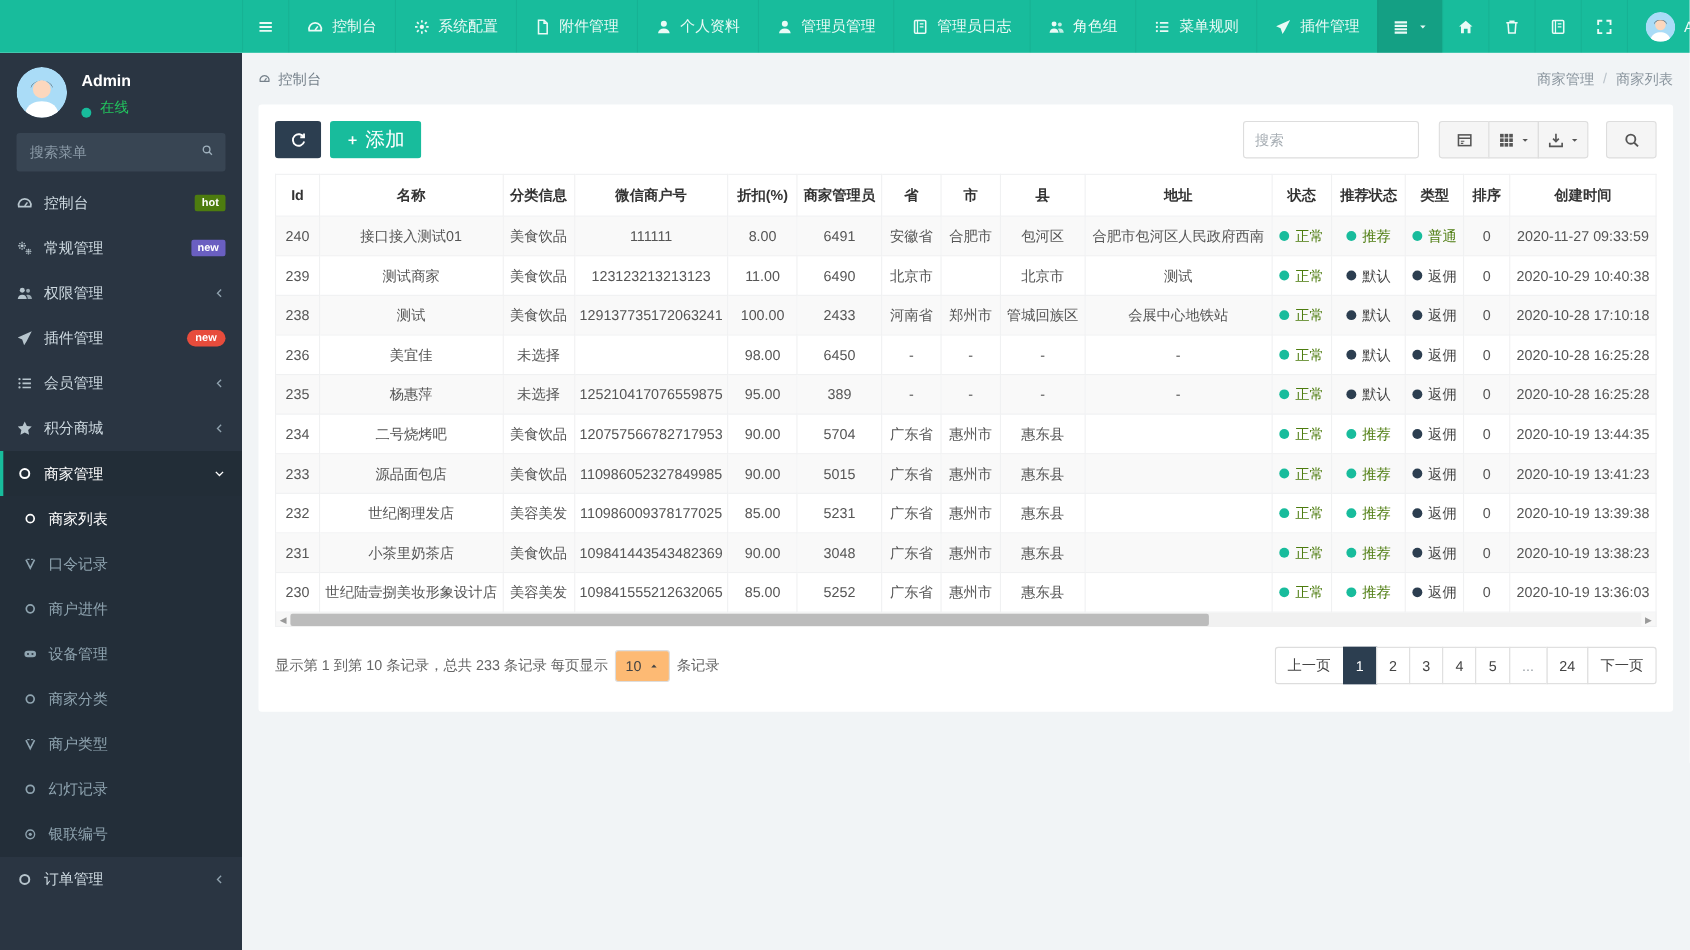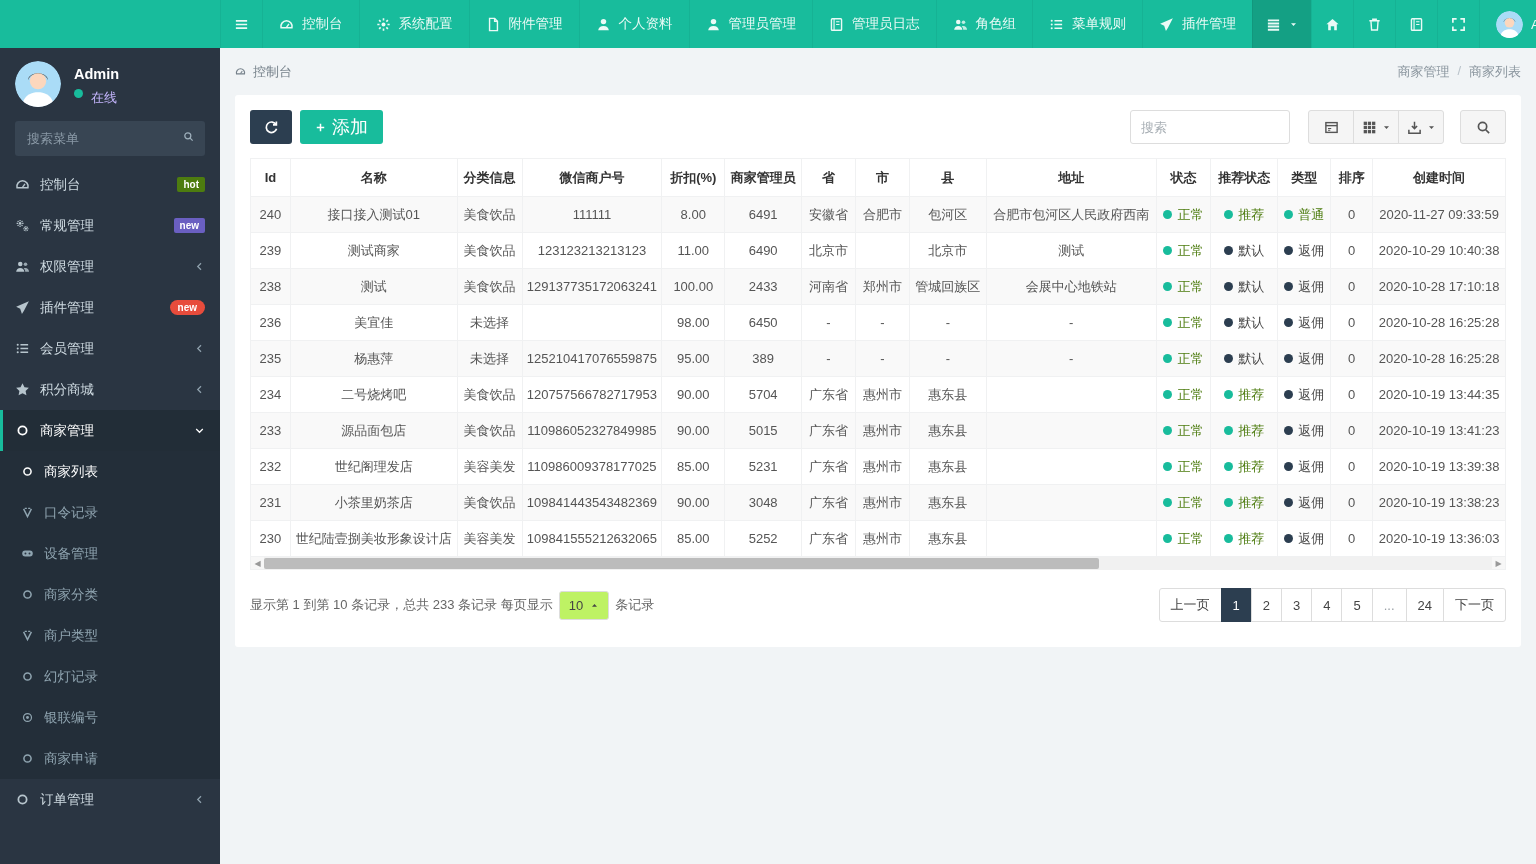--- a/index.html
+++ b/index.html
@@ -19,21 +19,21 @@
   .topbar-right { margin-left:auto; display:flex; align-items:stretch; }
   .tb-avatar { width:27px; height:27px; border-radius:50%; overflow:hidden; flex:none; }
   .tb-avatar svg { width:100%; height:100%; }
 
   
   .sidebar { position:fixed; top:48px; left:0; bottom:0; width:220px; background:#2a3542; overflow:hidden; z-index:10; }
   .user-panel { display:flex; gap:13px; padding:13px 15px 11px; }
   .user-avatar { width:46px; height:46px; border-radius:50%; overflow:hidden; flex:none; }
   .user-avatar svg { width:100%; height:100%; }
   .user-name { color:#fff; font-weight:bold; font-size:14.5px; margin-top:5px; }
-  .user-status { display:flex; align-items:flex-start; gap:8px; color:#c4b5fd; font-size:13px; margin-top:7px; }
+  .user-status { display:flex; align-items:flex-end; gap:8px; color:#22c55e; font-size:13px; margin-top:7px; }
   .status-dot { width:9px; height:9px; border-radius:50%; background:#18bc9c; }
   .menu-search { position:relative; margin:3px 15px 8px; }
   .menu-search input { width:100%; height:35px; background:#384553; border:none; border-radius:3px; color:#84cc16; padding:0 34px 0 12px; font-size:13px; outline:none; }
   .menu-search input::placeholder { color:#8b9aa7; }
   .menu-search .icon { position:absolute; right:11px; top:10px; color:#9fb0bc; }
   .menu { list-style:none; }
   .m-item { height:41px; display:flex; align-items:center; gap:10px; padding:0 15px 0 12px; border-left:3px solid transparent; color:#cfdbe2; font-size:13.5px; cursor:pointer; }
   .m-item .icon { color:#b7c5cd; }
   .m-item .label { flex:1; }
   .m-item .arrow { color:#8fa1ad; }
@@ -82,21 +82,21 @@
   .cell-green { color:#4d7c0f; }
   .cell-dark { color:#444; }
 
   .hscroll { display:flex; align-items:center; height:13px; border:1px solid #f0f1f2; border-top:none; background:#f7f7f7; }
   .hs-arrow { width:13px; text-align:center; color:#999; font-size:8px; line-height:13px; cursor:pointer; }
   .hs-track { flex:1; position:relative; height:13px; background:#f1f1f1; }
   .hs-thumb { position:absolute; left:0; top:1px; height:11px; width:68%; background:#bcbcbc; border-radius:2px; cursor:grab; }
 
   .table-footer { display:flex; align-items:center; margin-top:18px; }
   .summary { display:flex; align-items:center; gap:6px; color:#666; }
-  .per-page { height:29px; border:1px solid #ddd; background:#bef264; border-radius:3px; padding:0 9px; display:inline-flex; align-items:center; gap:7px; color:#444; cursor:pointer; }
+  .per-page { height:29px; border:1px solid #ddd; background:#fdba74; border-radius:3px; padding:0 9px; display:inline-flex; align-items:center; gap:7px; color:#444; cursor:pointer; }
   .pagination { margin-left:auto; display:flex; }
   .page-btn { min-width:31px; height:34px; padding:0 11px; border:1px solid #ddd; background:#fff; display:flex; align-items:center; justify-content:center; color:#444; margin-left:-1px; cursor:pointer; font-size:13px; }
   .page-btn:first-child { border-radius:3px 0 0 3px; margin-left:0; }
   .page-btn:last-child { border-radius:0 3px 3px 0; }
   .page-btn.active { background:#2c3e50; border-color:#2c3e50; color:#fff; }
   .page-btn.ellipsis { color:#9aa0a6; cursor:default; }
 </style>
 </head>
 <body>
 
@@ -405,20 +405,28 @@
               <svg viewBox="0 0 16 16">
                 <path d="M3.2 3.5L8 13l4.8-9.5" fill="none" stroke="currentColor" stroke-width="1.8"></path>
                 <path d="M4.6 3h2.6M8.8 3h2.6" stroke="currentColor" stroke-width="1.4"></path>
               </svg>
             </span>
             <span class="label">口令记录</span>
           </li>
           <li class="m-item">
             <span class="icon ">
               <svg viewBox="0 0 16 16">
+                <circle cx="8" cy="8" r="4.4" fill="none" stroke="currentColor" stroke-width="1.9"></circle>
+              </svg>
+            </span>
+            <span class="label">商户进件</span>
+          </li>
+          <li class="m-item">
+            <span class="icon ">
+              <svg viewBox="0 0 16 16">
                 <rect x="1.5" y="4.4" width="13" height="7.2" rx="3.6" fill="currentColor"></rect>
                 <circle cx="5.5" cy="8" r="1.2" fill="#2a3542"></circle>
                 <circle cx="10.5" cy="8" r="1.2" fill="#2a3542"></circle>
               </svg>
             </span>
             <span class="label">设备管理</span>
           </li>
           <li class="m-item">
             <span class="icon ">
               <svg viewBox="0 0 16 16">
@@ -445,28 +453,20 @@
             <span class="label">幻灯记录</span>
           </li>
           <li class="m-item">
             <span class="icon ">
               <svg viewBox="0 0 16 16">
                 <circle cx="8" cy="8" r="4.9" fill="none" stroke="currentColor" stroke-width="1.5"></circle>
                 <circle cx="8" cy="8" r="1.8" fill="currentColor"></circle>
               </svg>
             </span>
             <span class="label">银联编号</span>
-          </li>
-          <li class="m-item">
-            <span class="icon ">
-              <svg viewBox="0 0 16 16">
-                <circle cx="8" cy="8" r="4.4" fill="none" stroke="currentColor" stroke-width="1.9"></circle>
-              </svg>
-            </span>
-            <span class="label">商家申请</span>
           </li>
         </ul>
       </li>
       <li class="menu-group">
         <div class="m-item">
           <span class="icon ">
             <svg viewBox="0 0 16 16">
               <circle cx="8" cy="8" r="4.4" fill="none" stroke="currentColor" stroke-width="1.9"></circle>
             </svg>
           </span>

